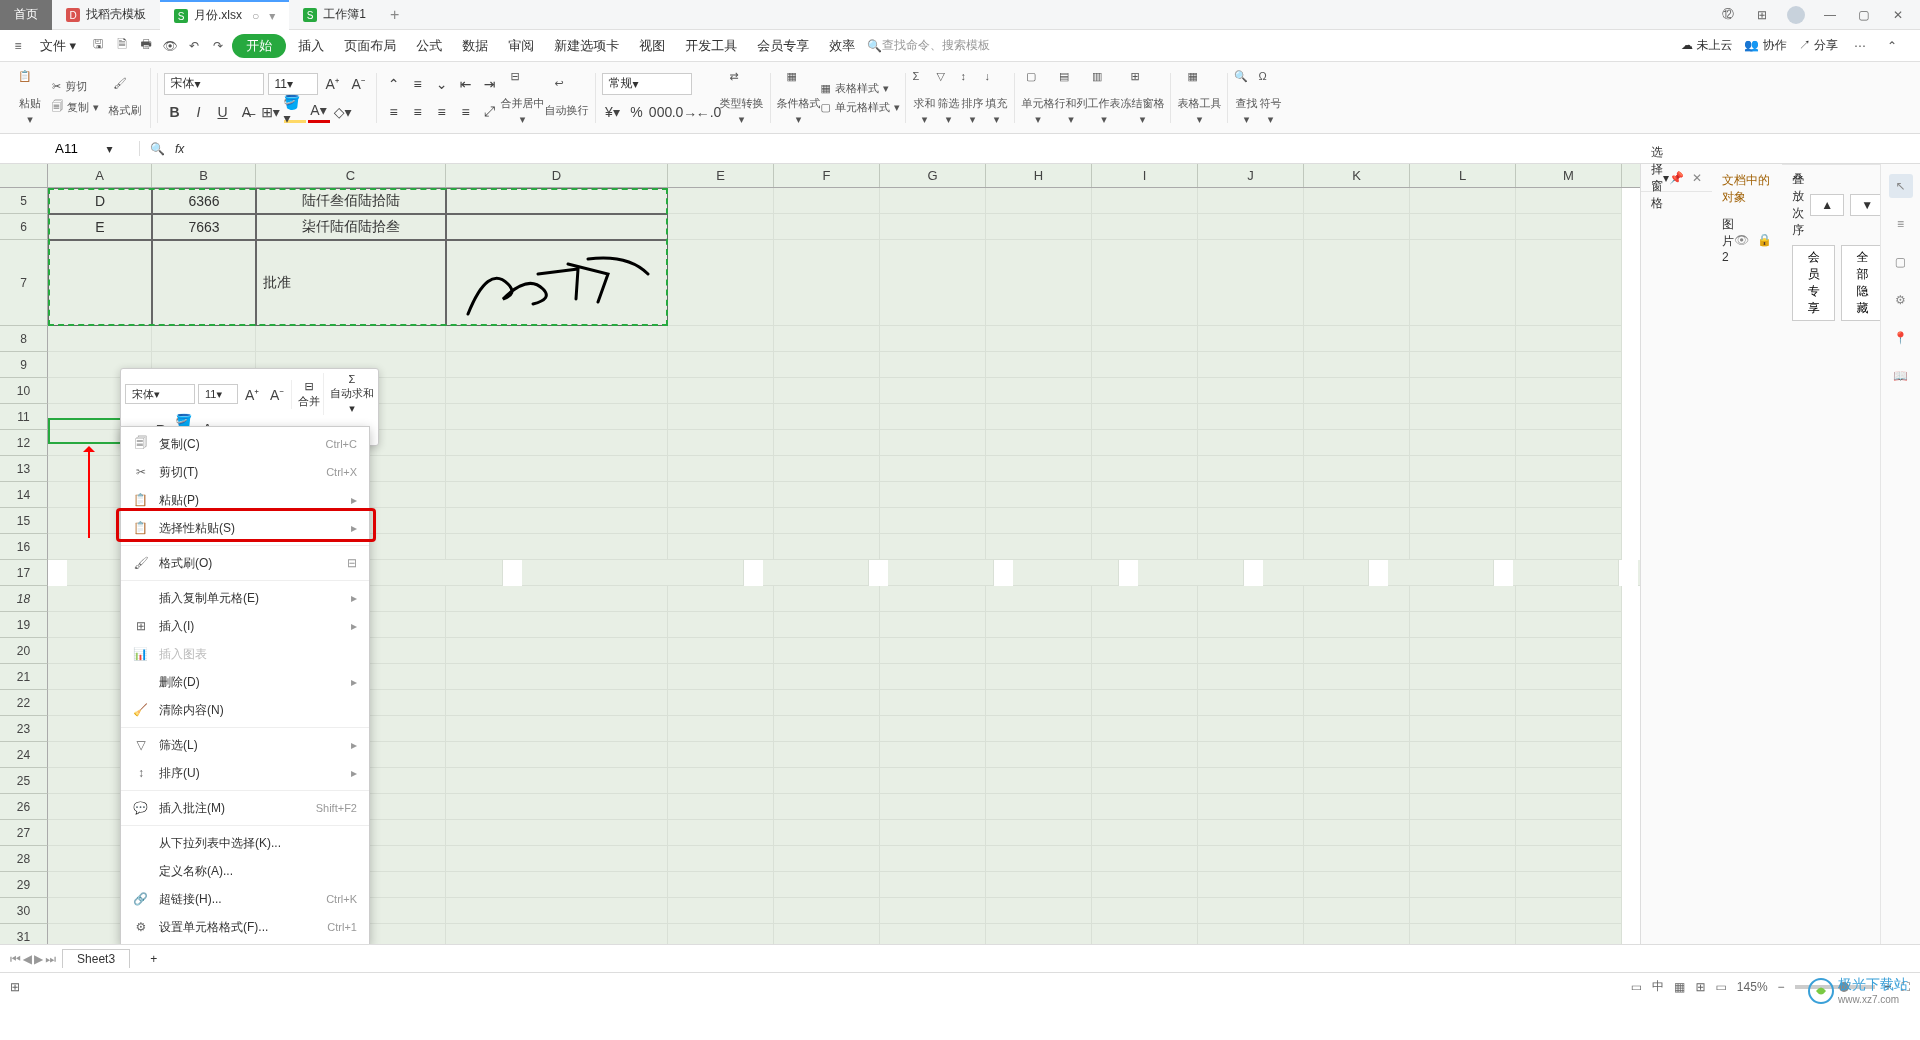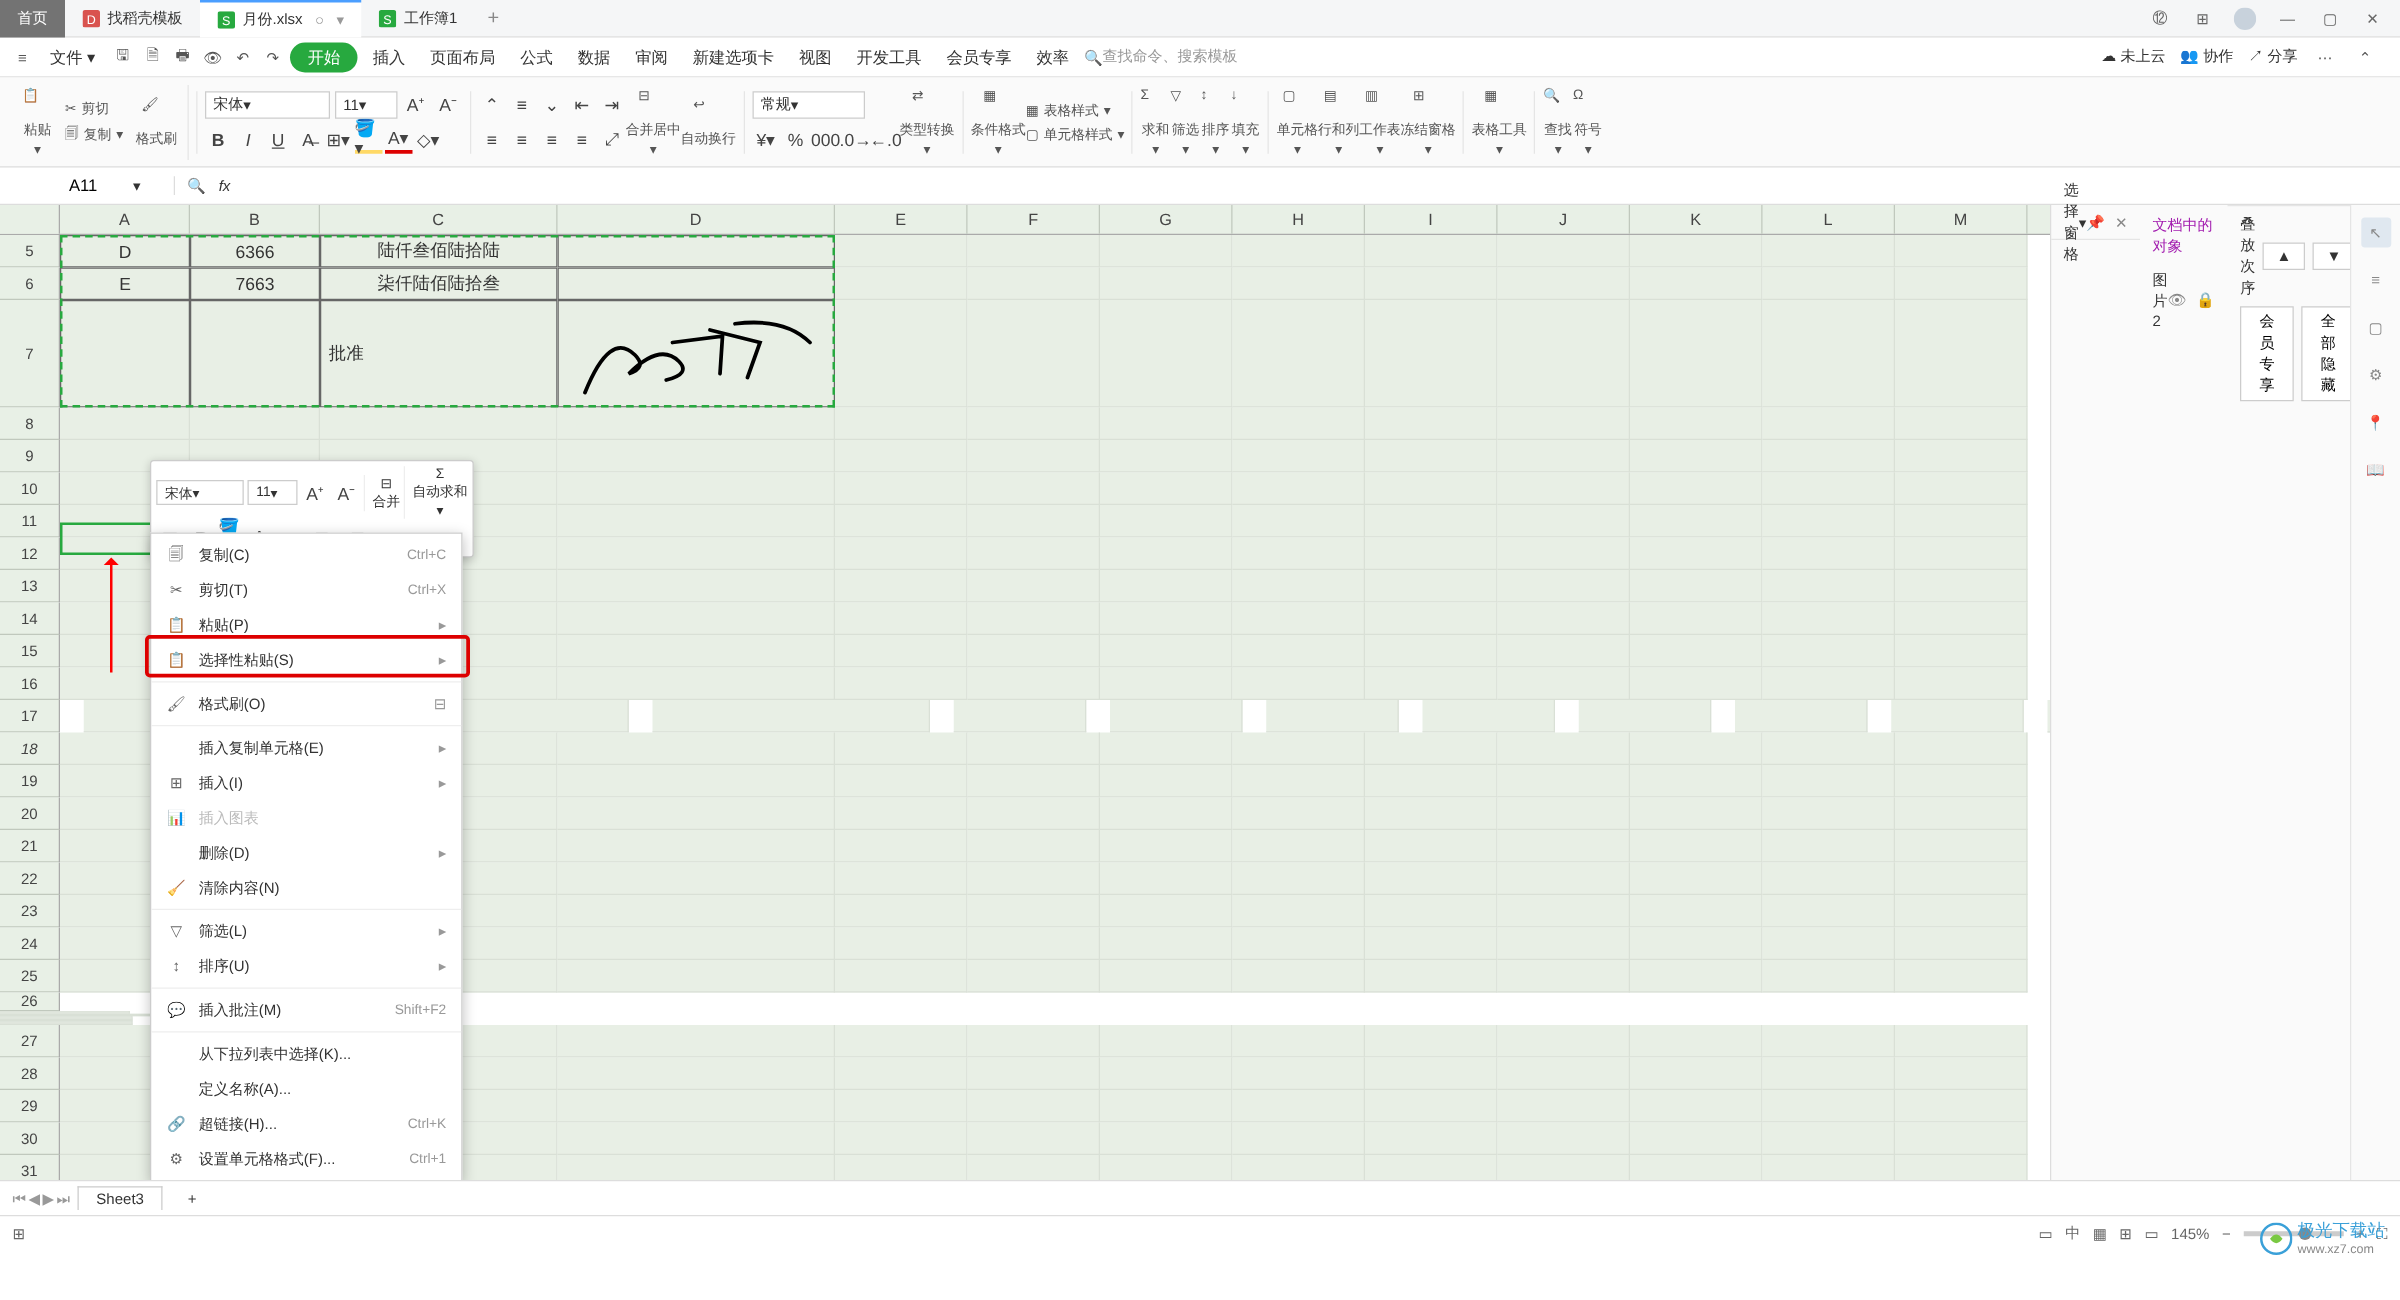--- a/index.html
+++ b/index.html
@@ -637,21 +637,21 @@
           <div class="cell other"></div>
           <div class="cell other"></div>
           <div class="cell other"></div>
           <div class="cell other"></div>
           <div class="cell other"></div>
           <div class="cell other"></div>
           <div class="cell other"></div>
           <div class="cell other"></div>
           <div class="cell other"></div>
         </div>
-        <div class="row" style="height:26px;flex-direction:column;">
+        <div class="row" style="height:26px;">
           <div class="row-h">26</div>
           <div class="cell A "></div>
           <div class="cell B "></div>
           <div class="cell C " style=""></div>
           <div class="cell D "></div>
           <div class="cell other"></div>
           <div class="cell other"></div>
           <div class="cell other"></div>
           <div class="cell other"></div>
           <div class="cell other"></div>
@@ -872,21 +872,21 @@
 
   <div class="right-panel">
     <div class="panel-head">
       <span>选择窗格</span> ▾
       <span class="sp">
           <span>📌</span>
           <span>✕</span>
         </span>
     </div>
     <div class="panel-body">
-      <div style="color:#a21caf;margin-bottom:6px;">文档中的对象</div>
+      <div style="color:#a16207;margin-bottom:6px;">文档中的对象</div>
       <div class="obj-item">
         <span>图片 2</span>
         <span class="sp">
             <span>👁</span>
             <span>🔒</span>
           </span>
       </div>
     </div>
     <div class="panel-foot">
       <div style="display:flex;align-items:center;gap:6px;">

